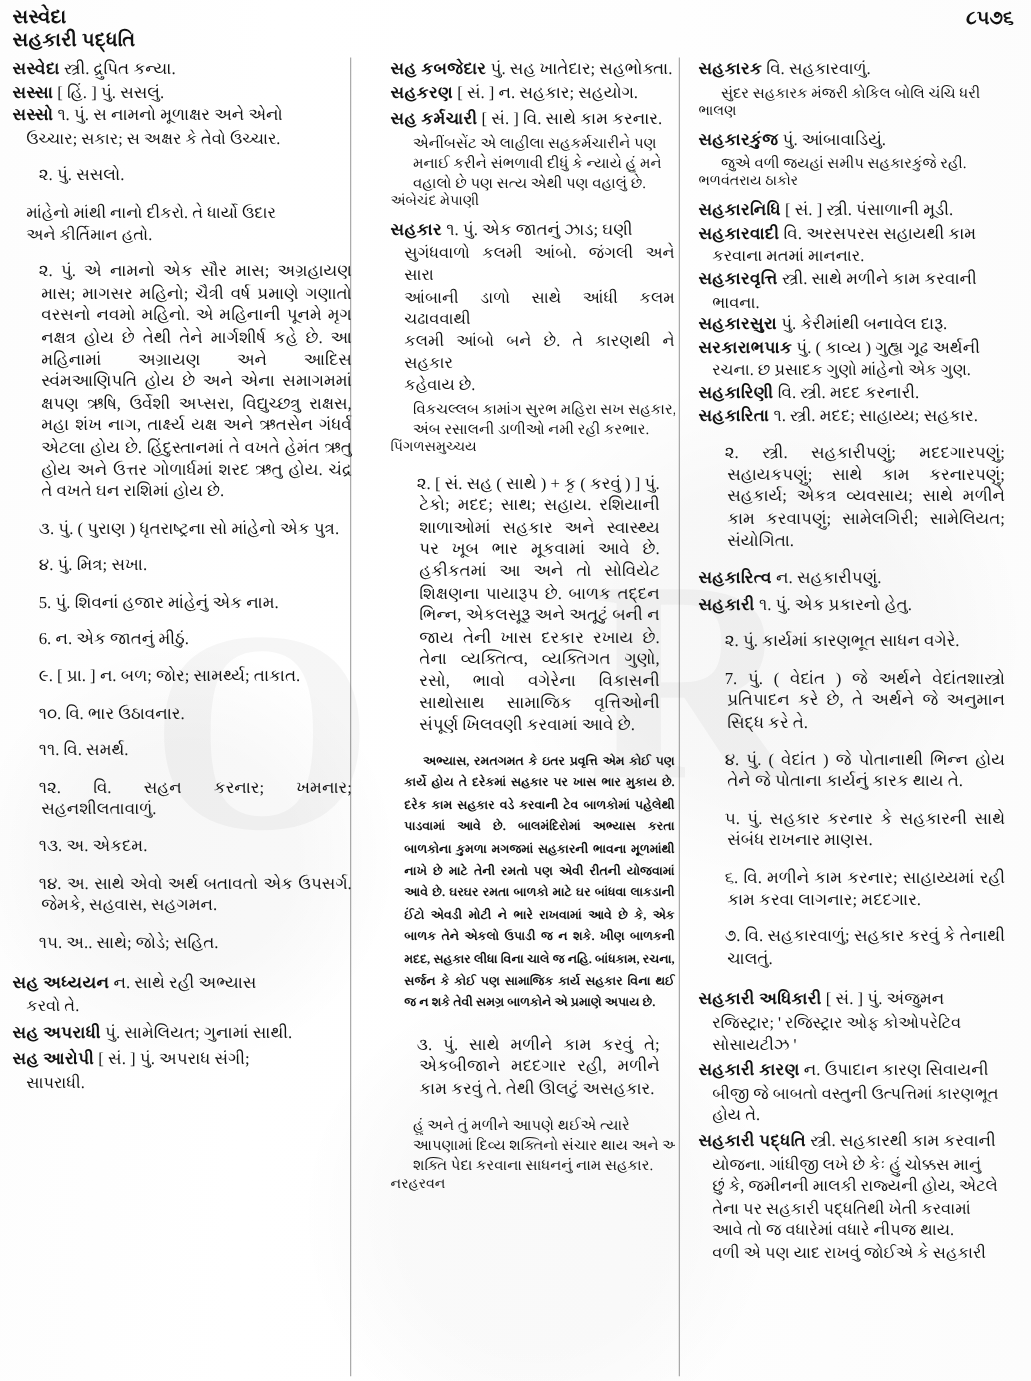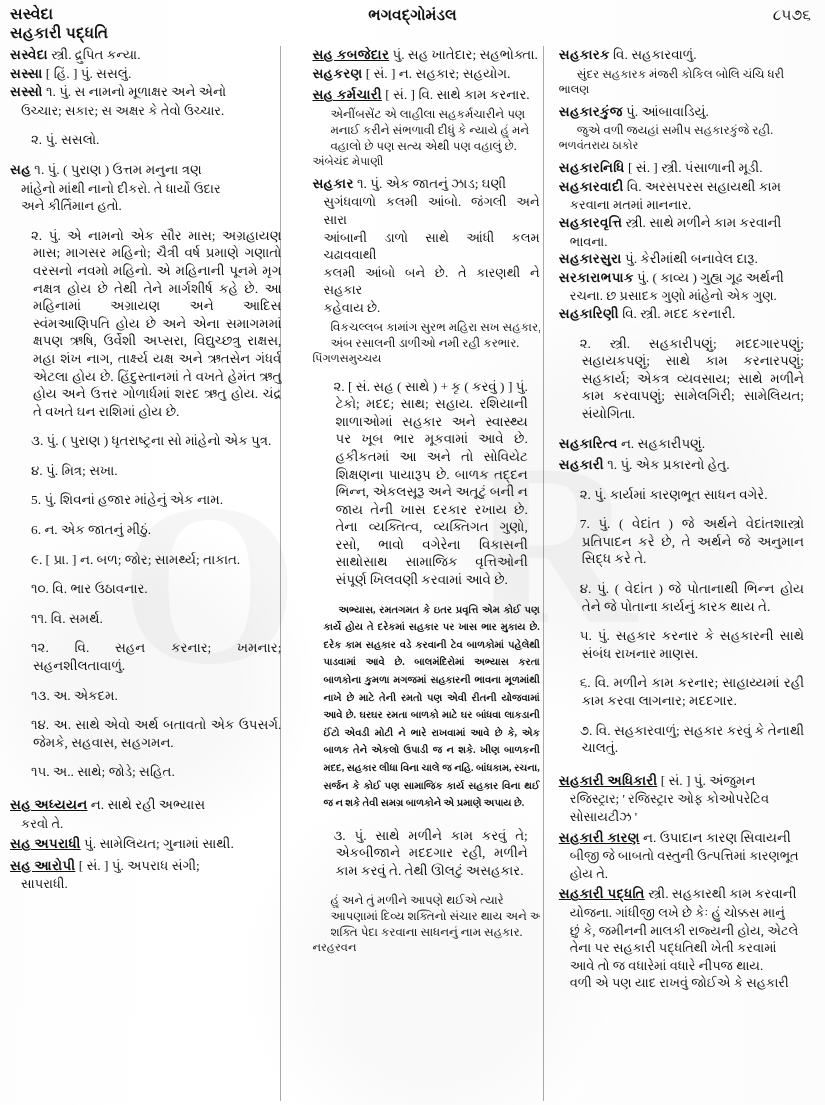--- a/index.html
+++ b/index.html
@@ -60,21 +60,21 @@
   .hdr-center {
     position: absolute;
     left: 0; right: 0; top: 6px;
     text-align: center;
     font-weight: bold;
     font-size: 15.5px;
   }
   .hdr-right {
     position: absolute;
     right: 14px; top: 6px;
-    font-weight: normal;
+    font-weight: bold;
     font-size: 15.5px;
     text-align: right;
   }
 
   
   .columns {
     position: absolute;
     left: 0; right: 0;
     top: 46px; bottom: 4px;
     display: flex;
@@ -109,21 +109,21 @@
     text-indent: 0;
   }
   .entry.hang {
     padding-left: 11px;
     text-indent: -11px;
   }
   .hw {
     font-weight: bold;
     letter-spacing: 0.3px;
   }
-  .hw-sp { font-weight: bold; letter-spacing: 0.3px; text-decoration: underline; }
+  .hw-sp { font-weight: bold; letter-spacing: 0.3px; }
   .sense {
     margin: 12px;
     padding-left: 11px;
     text-indent: -2px;
     font-size: 13.4px;
     line-height: 17.6px;
     text-align: justify;
   }
   .cont {
     margin: 0;
@@ -163,21 +163,20 @@
 <div id="scan-page">
 
   <div id="watermark-left">O</div>
   <div id="watermark-right">R</div>
 
   <div class="page-header">
     <div class="hdr-left">
       <div class="line">સસ્વેદા</div>
       <div class="line">સહકારી પદ્ધતિ</div>
     </div>
-    <div class="hdr-center">ભગવદ્ગોમંડલ</div>
     <div class="hdr-right">૮૫૭૬</div>
   </div>
 
   <div class="columns">
 
     <div class="col-rule rule-a"></div>
     <div class="col-rule rule-b"></div>
 
     <div class="col col-1">
 
@@ -188,23 +187,20 @@
       <div class="entry hang">
         <span class="hw">સસ્સા</span><span> [ હિં. ] પું. સસલું.</span>
       </div>
 
       <div class="entry hang">
         <span class="hw">સસ્સો</span><span> ૧. પું. સ નામનો મૂળાક્ષર અને એનો</span>
       </div>
       <div class="cont">ઉચ્ચાર; સકાર; સ અક્ષર કે તેવો ઉચ્ચાર.</div>
       <div class="sense">૨. પું. સસલો.</div>
 
-      <div class="entry hang">
-        <span class="hw">સહ</span><span> ૧. પું. ( પુરાણ ) ઉત્તમ મનુના ત્રણ</span>
-      </div>
       <div class="cont">માંહેનો માંથી નાનો દીકરો. તે ધાર્યો ઉદાર</div>
       <div class="cont">અને કીર્તિમાન હતો.</div>
       <div class="sense">૨. પું. એ નામનો એક સૌર માસ; અગ્રહાયણ માસ; માગસર મહિનો; ચૈત્રી વર્ષ પ્રમાણે ગણાતો વરસનો નવમો મહિનો. એ મહિનાની પૂનમે મૃગ નક્ષત્ર હોય છે તેથી તેને માર્ગશીર્ષ કહે છે.  આ મહિનામાં અગ્રાયણ અને આદિસ સ્વંમઆ‌ણિપતિ હોય છે અને એના સમાગમમાં ક્ષપણ ઋષિ, ઉર્વેશી અપ્સરા, વિદ્યુચ્છત્રુ રાક્ષસ, મહા શંખ નાગ, તાર્ક્ષ્ય યક્ષ અને ઋતસેન ગંધર્વ એટલા હોય છે. હિંદુસ્તાનમાં તે વખતે હેમંત ઋતુ હોય અને ઉત્તર ગોળાર્ધમાં શરદ ઋતુ હોય. ચંદ્ર તે વખતે ઘન રાશિમાં હોય છે.</div>
       <div class="sense">૩. પું. ( પુરાણ ) ધૃતરાષ્ટ્રના સો માંહેનો એક પુત્ર.</div>
       <div class="sense">૪. પું. મિત્ર; સખા.</div>
       <div class="sense">5. પું. શિવનાં હજાર માંહેનું એક નામ.</div>
       <div class="sense">6. ન. એક જાતનું મીઠું.</div>
       <div class="sense">૯. [ પ્રા. ] ન. બળ; જોર; સામર્થ્ય; તાકાત.</div>
       <div class="sense">૧૦. વિ. ભાર ઉઠાવનાર.</div>
       <div class="sense">૧૧. વિ. સમર્થ.</div>
@@ -330,20 +326,23 @@
 
       <div class="entry hang">
         <span class="hw">સરકારાભપાક</span><span> પું. ( કાવ્ય ) ગુહ્ય ગૂઢ અર્થની</span>
       </div>
       <div class="cont">રચના. છ પ્રસાદક ગુણો માંહેનો એક ગુણ.</div>
 
       <div class="entry hang">
         <span class="hw">સહકારિણી</span><span> વિ. સ્ત્રી. મદદ કરનારી.</span>
       </div>
 
+      <div class="entry hang">
+        <span class="hw">સહકારિતા</span><span> ૧. સ્ત્રી. મદદ; સાહાય્ય; સહકાર.</span>
+      </div>
       <div class="sense">૨.      સ્ત્રી.      સહકારીપણું;      મદદગારપણું; સહાયકપણું; સાથે કામ કરનારપણું; સહકાર્ય; એકત્ર વ્યવસાય; સાથે મળીને કામ કરવાપણું; સામેલગિરી; સામેલિયત; સંયોગિતા.</div>
 
       <div class="entry hang">
         <span class="hw">સહકારિત્વ</span><span> ન. સહકારીપણું.</span>
       </div>
 
       <div class="gap-sm"></div>
 
       <div class="entry hang">
         <span class="hw">સહકારી</span><span> ૧. પું. એક પ્રકારનો હેતુ.</span>

